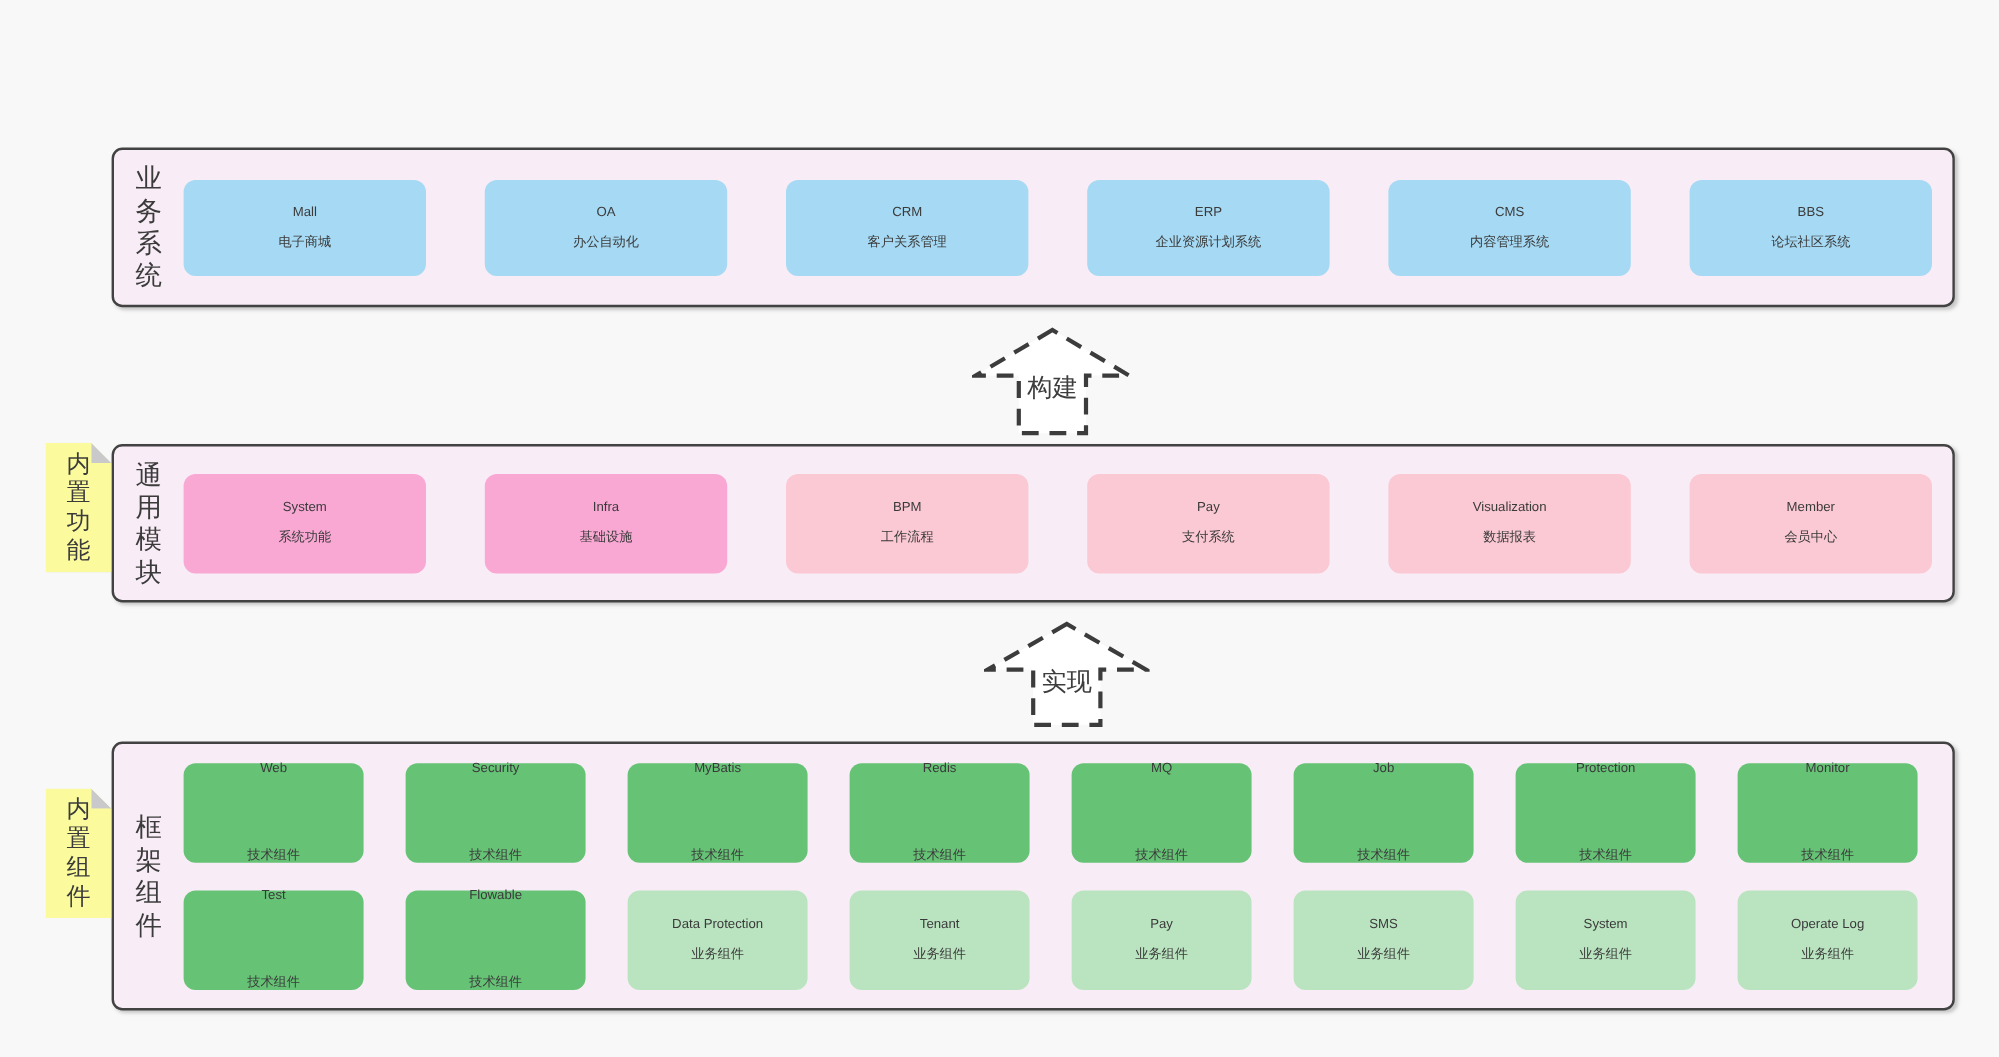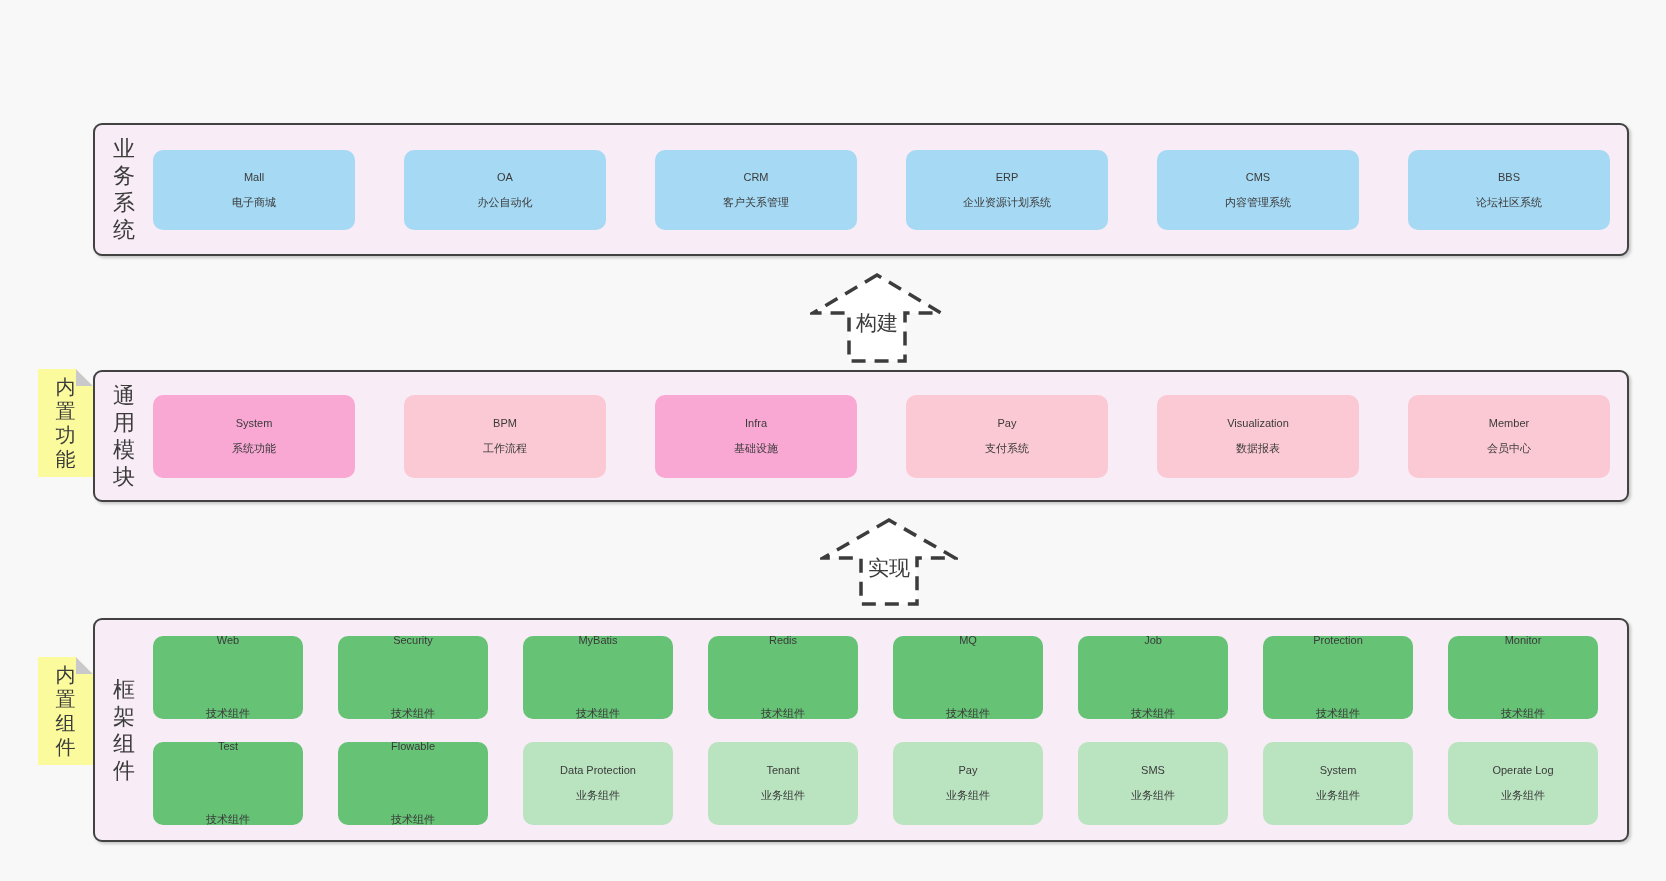--- a/index.html
+++ b/index.html
@@ -118,27 +118,27 @@
         <span>通</span>
         <span>用</span>
         <span>模</span>
         <span>块</span>
       </div>
     <div class="band-grid">
         <div class="box red">
           <div>System</div>
           <div>系统功能</div>
         </div>
-        <div class="box pink">
-          <div>BPM</div>
-          <div>工作流程</div>
-        </div>
         <div class="box red">
           <div>Infra</div>
           <div>基础设施</div>
+        </div>
+        <div class="box pink">
+          <div>BPM</div>
+          <div>工作流程</div>
         </div>
         <div class="box pink">
           <div>Pay</div>
           <div>支付系统</div>
         </div>
         <div class="box pink">
           <div>Visualization</div>
           <div>数据报表</div>
         </div>
         <div class="box pink">

